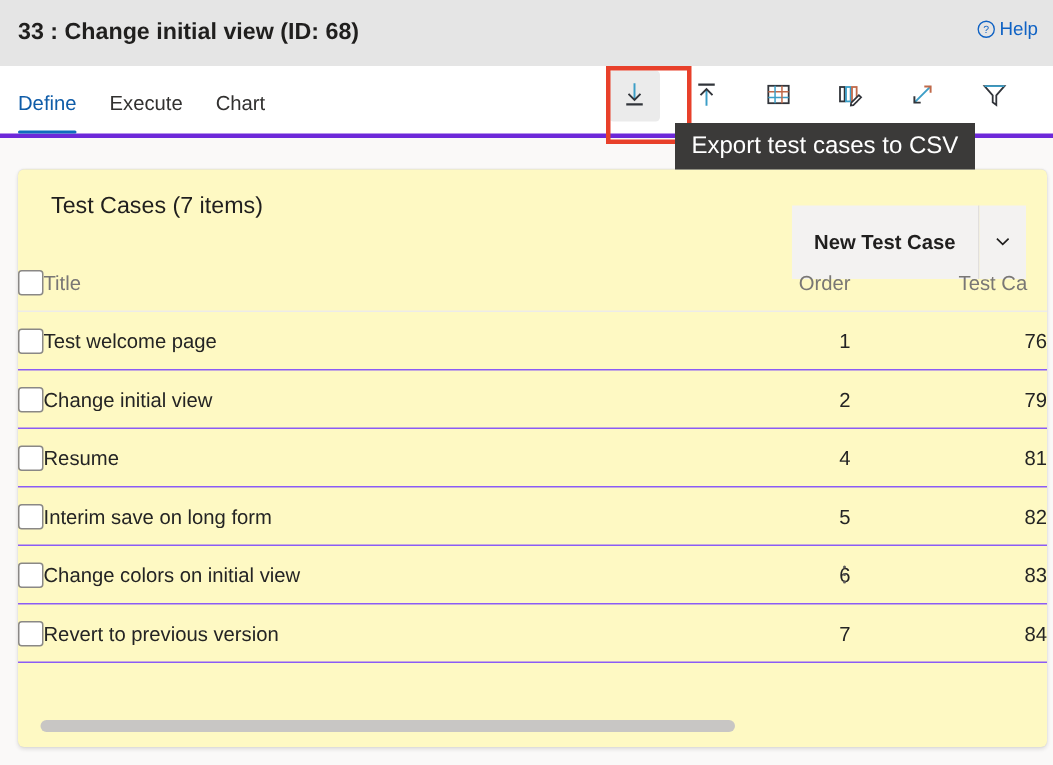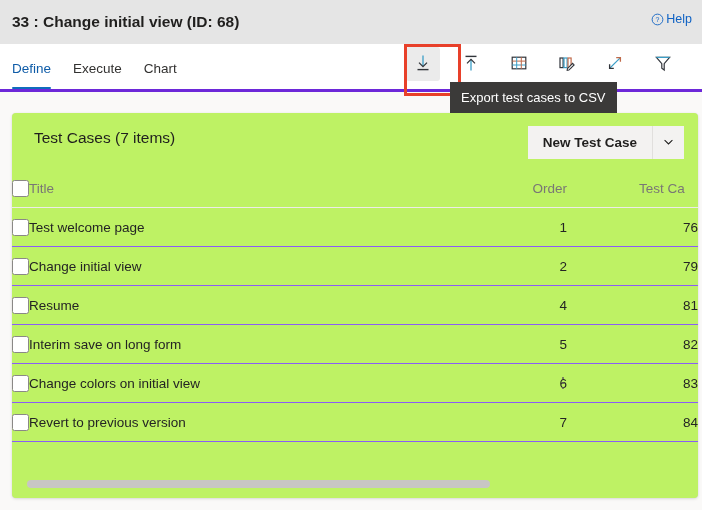--- a/index.html
+++ b/index.html
@@ -116,50 +116,50 @@
   
   .tooltip {
     position: absolute;
     left: 450px; top: 82px;
     height: 31px;
     padding: 0 11px;
     display: flex;
     align-items: center;
     background: #3b3a39;
     color: #ffffff;
-    font-size: 13px;
+    font-size: 16px;
     white-space: nowrap;
     z-index: 30;
   }
 
   
   .card {
     position: absolute;
     left: 12px; top: 113px;
     width: 686px; height: 385px;
-    background: #bef264;
+    background: #fef9c3;
     border-radius: 4px;
     box-shadow: 0 1px 3px rgba(0,0,0,0.13), 0 0 1px rgba(0,0,0,0.10);
     overflow: hidden;
   }
   .card-head {
     position: relative;
     height: 57px;
   }
   .card-title {
     position: absolute;
     left: 22px; top: 16px;
     font-size: 15.5px;
     color: #201f1e;
     white-space: nowrap;
   }
   .split-button {
     position: absolute;
-    right: 14px; top: 13px;
-    height: 33px;
+    right: 14px; top: 24px;
+    height: 49px;
     display: flex;
     align-items: stretch;
   }
   .split-main {
     background: #f3f2f1;
     border: none;
     padding: 0 15px;
     font-family: "Liberation Sans", sans-serif;
     font-size: 13.5px;
     font-weight: bold;

